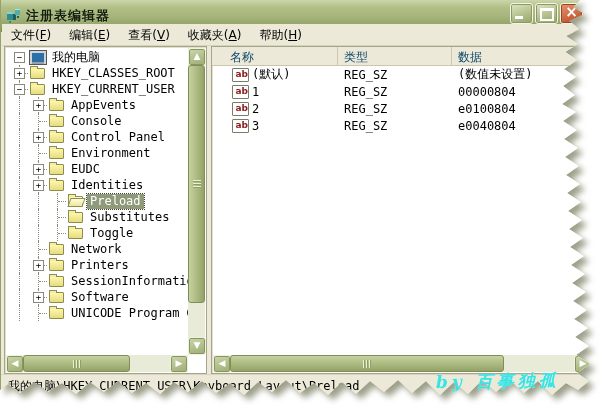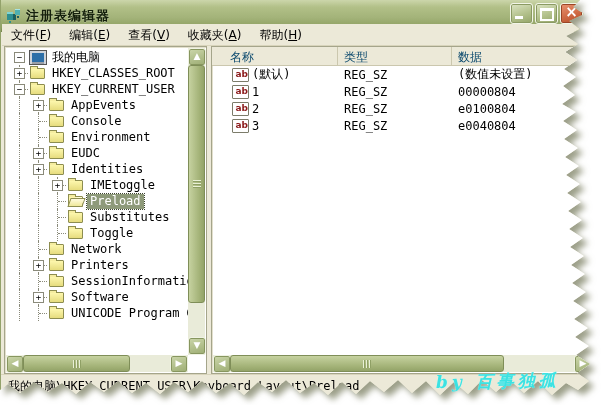--- a/index.html
+++ b/index.html
@@ -175,20 +175,28 @@
           <span class="tlabel">AppEvents</span>
         </div>
 
         <div class="trow">
           <span class="g v"></span>
           <span class="g n"></span>
           <span class="ficon"></span>
           <span class="tlabel">Console</span>
         </div>
 
+        <div class="trow">
+          <span class="g v"></span>
+          <span class="g n">
+                <span class="box plus"></span>
+              </span>
+          <span class="ficon"></span>
+          <span class="tlabel">Control Panel</span>
+        </div>
 
         <div class="trow">
           <span class="g v"></span>
           <span class="g n"></span>
           <span class="ficon"></span>
           <span class="tlabel">Environment</span>
         </div>
 
         <div class="trow">
           <span class="g v"></span>
@@ -202,29 +210,20 @@
         <div class="trow">
           <span class="g v"></span>
           <span class="g n">
                 <span class="box plus"></span>
               </span>
           <span class="ficon"></span>
           <span class="tlabel">Identities</span>
         </div>
 
 
-        <div class="trow">
-          <span class="g v"></span>
-          <span class="g v"></span>
-          <span class="g n">
-                <span class="box plus"></span>
-              </span>
-          <span class="ficon"></span>
-          <span class="tlabel">IMEtoggle</span>
-        </div>
 
         <div class="trow">
           <span class="g v"></span>
           <span class="g v"></span>
           <span class="g n"></span>
           <span class="ficon open"></span>
           <span class="tlabel sel">Preload</span>
         </div>
 
         <div class="trow">

